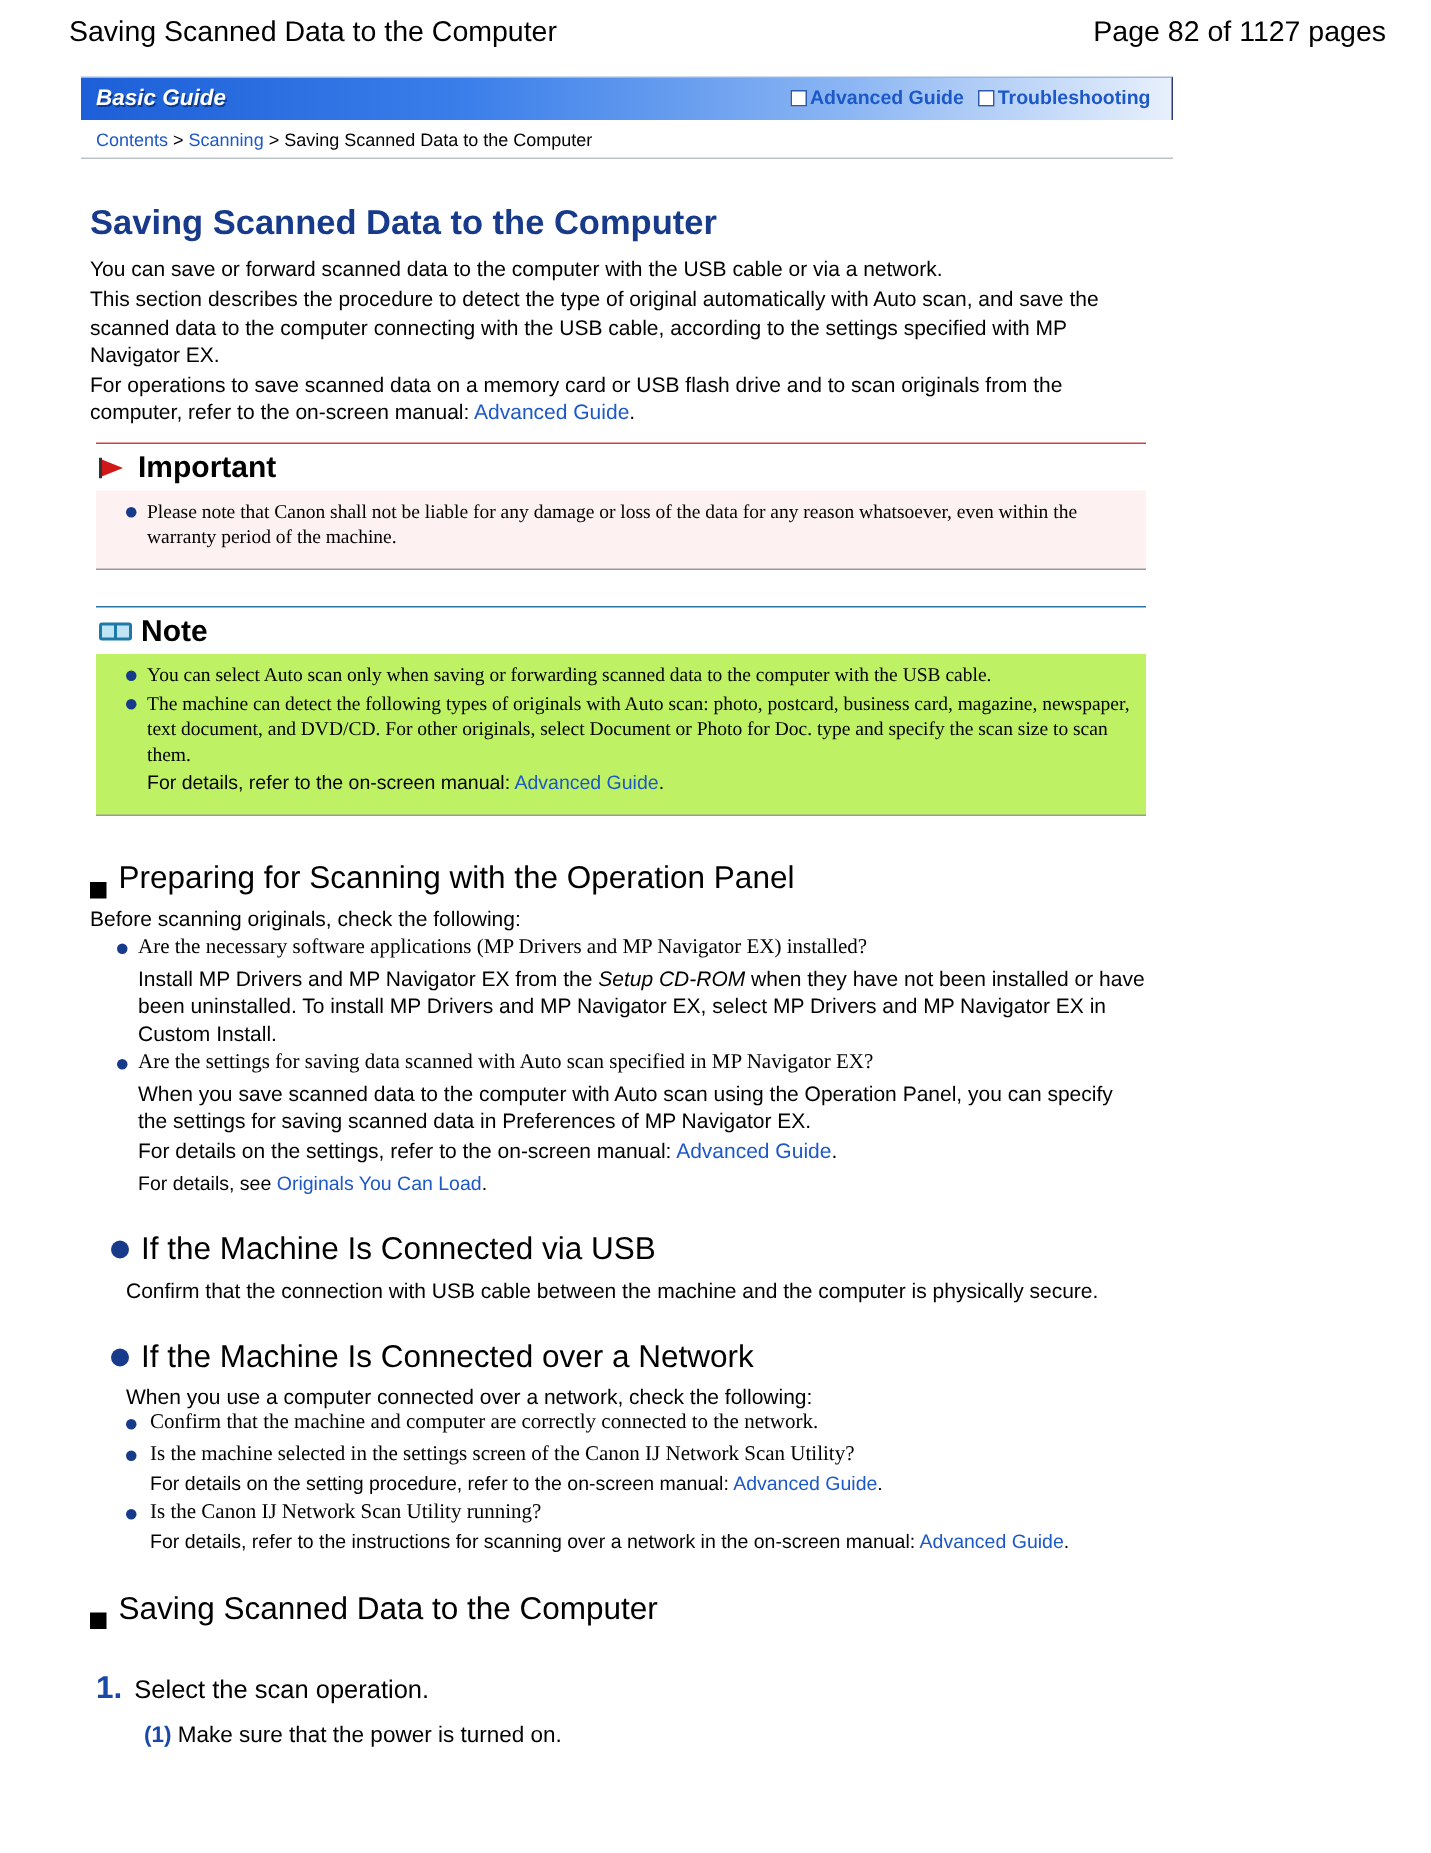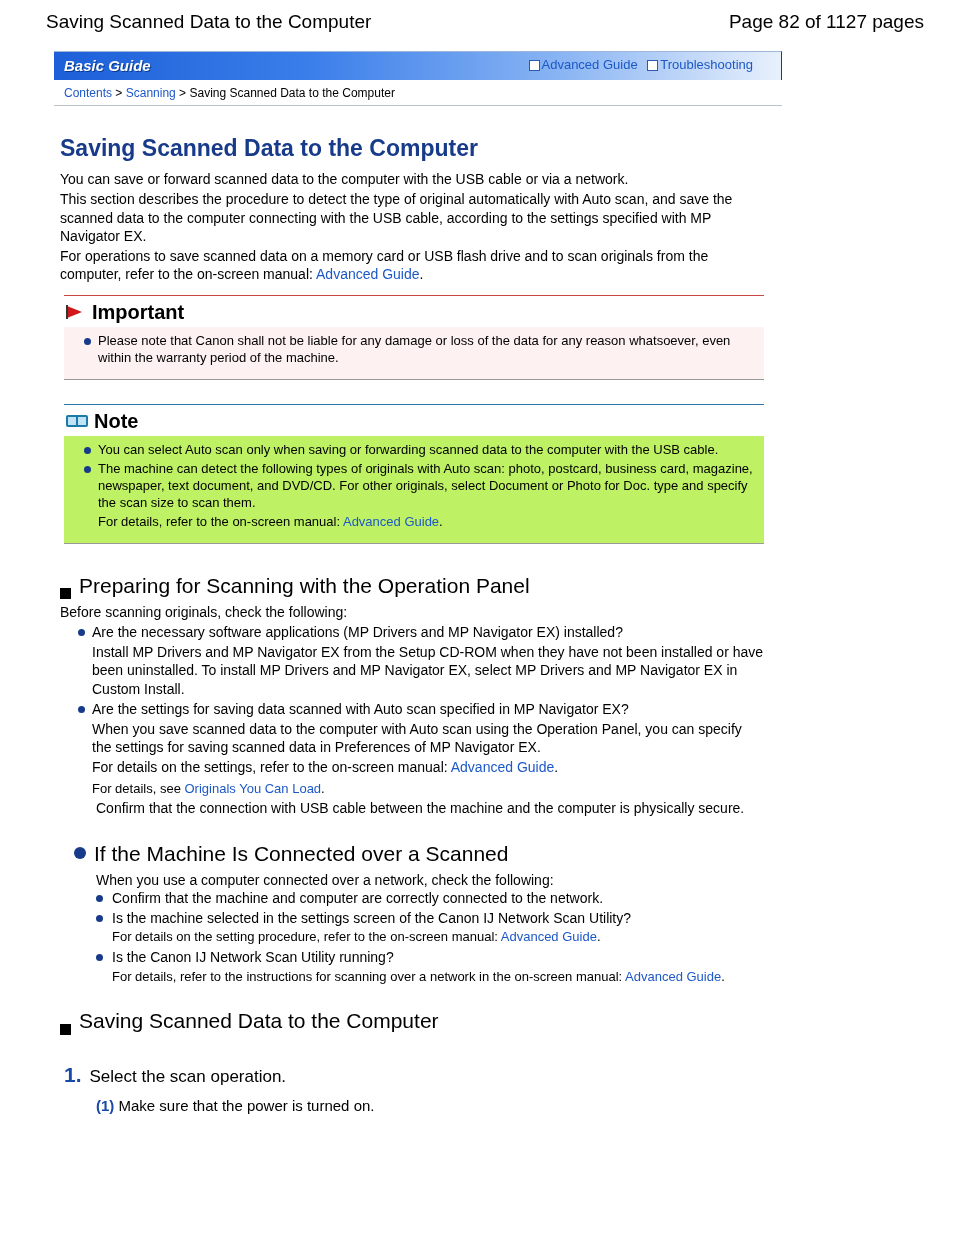--- a/index.html
+++ b/index.html
@@ -37,23 +37,23 @@
   }
   .guide-bar-title {
     color: #fff;
     font-weight: bold;
     font-size: 15px;
     text-shadow: 1px 1px 0 #0a3a90;
     font-style: italic;
   }
   .guide-bar-links {
     position: absolute;
-    right: 22px;
+    right: 8px;
     font-size: 13px;
-    font-weight: normal;
+    font-weight: bold;
   }
   .guide-bar-links .sq {
     display: inline-block;
     width: 9px;
     height: 9px;
     background: #fff;
     border: 1px solid #2a5bb0;
     margin-right: 2px;
     vertical-align: middle;
   }
@@ -102,20 +102,21 @@
     background: #fdf1f1;
     border-bottom: 1px solid #999;
     padding: 6px 10px 10px 20px;
     font-size: 13px;
   }
   .callout.note .callout-body { background: #bef264; }
   .bullet-line {
     position: relative;
     padding-left: 14px;
     margin-bottom: 2px;
+    font-family: Liberation Serif, serif;
   }
   .bullet-line::before {
     content: "";
     position: absolute;
     left: 0;
     top: 5px;
     width: 7px;
     height: 7px;
     background: #173a8a;
     border-radius: 50%;
@@ -142,39 +143,39 @@
     font-size: 21px;
     font-weight: normal;
     margin: 22px 0 4px 14px;
     display: flex;
     align-items: center;
     gap: 8px;
   }
   h3.sub .circ-mark {
     width: 12px; height: 12px; background: #173a8a; border-radius: 50%; display: inline-block;
   }
-  .sub-body { margin-left: 36px; font-size: 14px; }
+  .sub-body { margin-left: 24px; font-size: 14px; }
   .sub-body .bullet-line { padding-left: 16px; }
   .sub-body .bullet-line::before { left: 0; top:6px; }
   .sub-body .sub-indent { padding-left: 16px; }
   .step-row {
     display: flex;
     align-items: baseline;
     gap: 8px;
     margin: 26px 0 8px 4px;
     font-size: 17px;
   }
   .step-num { color: #1848a8; font-weight: bold; font-size: 21px; }
   .substep {
     margin-left: 36px;
     font-size: 15px;
     margin-top: 5px;
   }
   .substep .sn { color: #1848a8; font-weight: bold; }
-  .italic { }
+  .italic { font-style: italic; }
 </style>
 </head>
 <body>
 
 <div class="page">
 
   <div class="top-row">
     <div>Saving Scanned Data to the Computer</div>
     <div>Page 82 of 1127 pages</div>
   </div>
@@ -253,25 +254,29 @@
       <div class="bullet-line">Are the settings for saving data scanned with Auto scan specified in MP Navigator EX?</div>
       <div class="sub-indent">When you save scanned data to the computer with Auto scan using the Operation Panel, you can specify the settings for saving scanned data in Preferences of MP Navigator EX.</div>
       <div class="sub-indent">
         <span>For details on the settings, refer to the on-screen manual: </span><a class="link" href="#">Advanced Guide</a>.
       </div>
       <div class="sub-indent" style="font-size:13px;margin-top:4px">
         <span>For details, see </span><a class="link" href="#">Originals You Can Load</a>.
       </div>
     </div>
 
-    <div class="sub-body">Confirm that the connection with USB cable between the machine and the computer is physically secure.</div>
-
     <h3 class="sub">
       <span class="circ-mark"></span>
-      <span>If the Machine Is Connected over a Scanned</span>
+      <span>If the Machine Is Connected via USB</span>
+    </h3>
+    <div class="sub-body">Confirm that the connection with USB cable between the machine and the computer is physically secure.</div>
+
+    <h3 class="sub">
+      <span class="circ-mark"></span>
+      <span>If the Machine Is Connected over a Network</span>
     </h3>
     <div class="sub-body">
       <div>When you use a computer connected over a network, check the following:</div>
       <div class="bullet-line">Confirm that the machine and computer are correctly connected to the network.</div>
       <div class="bullet-line">Is the machine selected in the settings screen of the Canon IJ Network Scan Utility?</div>
       <div class="sub-indent">
         <span>For details on the setting procedure, refer to the on-screen manual: </span><a class="link" href="#">Advanced Guide</a>.
       </div>
       <div class="bullet-line">Is the Canon IJ Network Scan Utility running?</div>
       <div class="sub-indent">

